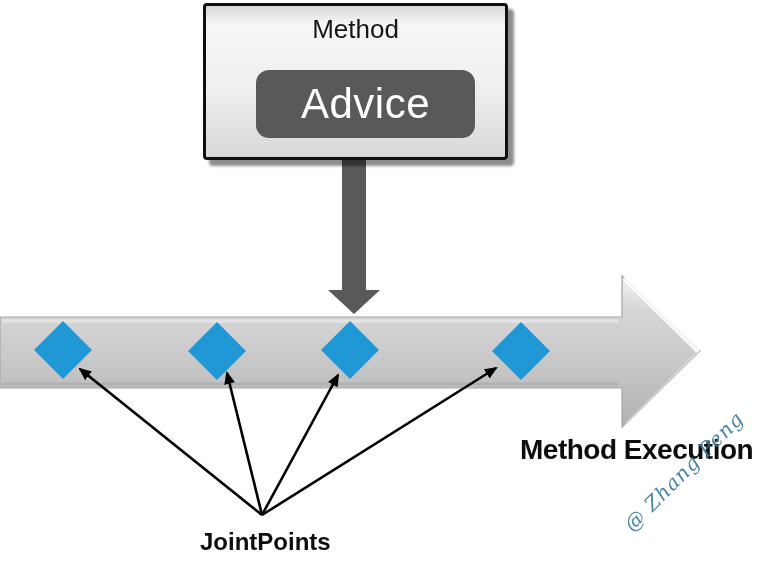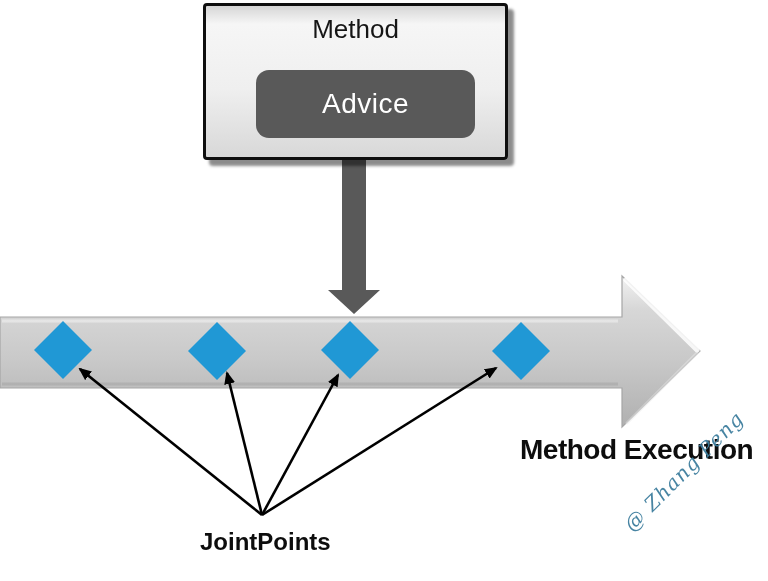--- a/index.html
+++ b/index.html
@@ -33,21 +33,21 @@
     left: 50px; top: 64px;
     width: 219px; height: 68px;
     background: #595959;
     border-radius: 13px;
     display: flex;
     align-items: center;
     justify-content: center;
   }
   .advice-text {
     color: #ffffff;
-    font-size: 28px;
+    font-size: 42px;
     letter-spacing: 0.5px;
   }
   .me-label {
     position: absolute;
     left: 520px; top: 434px;
     font-size: 28px;
     font-weight: 700;
     letter-spacing: -0.5px;
     color: #0d0d0d;
     white-space: nowrap;

